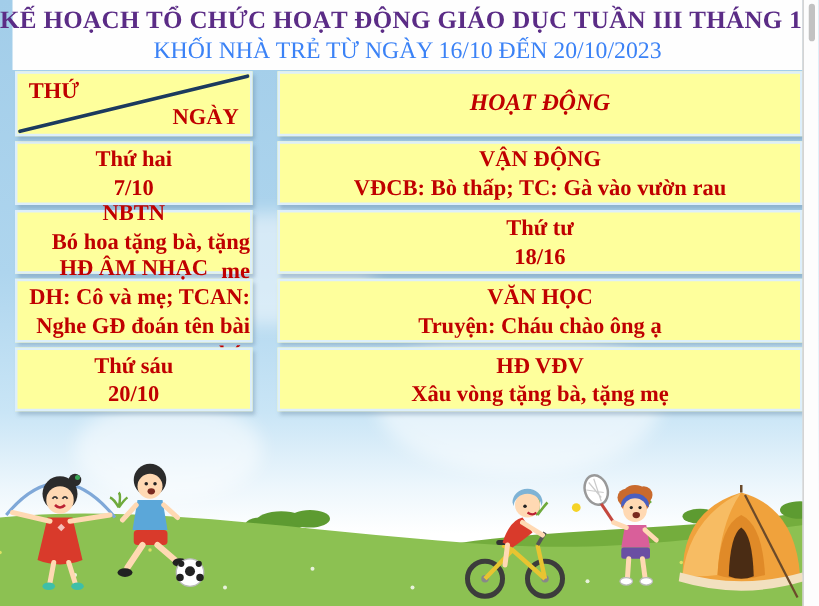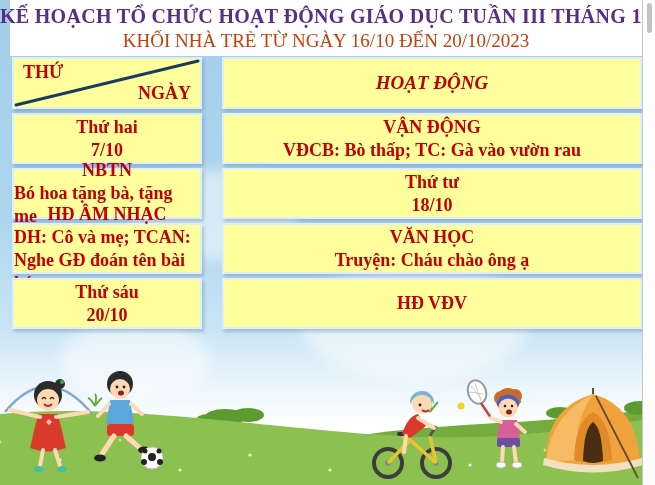--- a/index.html
+++ b/index.html
@@ -5,27 +5,27 @@
   html,body{margin:0;padding:0;}
   body{width:655px;height:485px;font-family:"Liberation Serif",serif;}
   .stage{position:relative;width:655px;height:485px;overflow:hidden;
          background:linear-gradient(180deg,#a2cde9 0%,#aed5ee 45%,#c9e5f6 68%,#ecf6fc 80%,#ffffff 88%);}
   
   .cloud{position:absolute;background:rgba(255,255,255,.5);border-radius:50%;filter:blur(7px);}
   
   .title-band{position:absolute;left:10px;top:0;width:632px;height:56px;background:#fefefe;
               display:flex;flex-direction:column;align-items:center;justify-content:center;z-index:5;}
   .title-l1{color:#5b2c86;font-weight:bold;font-size:20px;letter-spacing:.3px;line-height:26px;white-space:nowrap;}
-  .title-l2{color:#c2410c;font-weight:normal;font-size:19px;line-height:24px;white-space:nowrap;}
+  .title-l2{color:#3b82f6;font-weight:normal;font-size:19px;line-height:24px;white-space:nowrap;}
   
   .board{position:absolute;left:12px;top:57px;width:630px;display:grid;
          grid-template-columns:190px 420px;grid-template-rows:52px repeat(5,51px);gap:4px 20px;z-index:4;}
   .cell{background:#feff9c;border:2px solid #ddeffb;box-shadow:2px 3px 3px rgba(90,120,150,.35);
         box-sizing:border-box;color:#c00000;font-weight:bold;display:flex;flex-direction:column;
-        align-items:center;justify-content:center;text-align:left;}
+        align-items:center;justify-content:center;text-align:right;}
   .cell .l1{font-size:18px;line-height:23px;}
   .cell .l2{font-size:18px;line-height:23px;}
   .hdr-activity{font-size:19px;font-style:italic;}
   .hdr-split{position:relative;}
   .hdr-split svg{position:absolute;left:0;top:0;width:100%;height:100%;}
   .hdr-thu{position:absolute;left:9px;top:3px;font-size:18px;}
   .hdr-ngay{position:absolute;right:9px;bottom:3px;font-size:18px;}
   
   .scene{position:absolute;left:0;top:370px;width:643px;height:115px;z-index:3;}
   
@@ -69,38 +69,39 @@
       <div class="l2">VĐCB: Bò thấp; TC: Gà vào vườn rau</div>
     </div>
 
     <div class="cell">
       <div class="l1">NBTN</div>
       <div class="l2">Bó hoa tặng bà, tặng mẹ</div>
     </div>
 
     <div class="cell">
       <div class="l1">Thứ tư</div>
-      <div class="l2">18/10</div>
+      <div class="l2">18/16</div>
     </div>
     <div class="cell">
       <div class="l1">HĐ ÂM NHẠC</div>
       <div class="l2">DH: Cô và mẹ; TCAN: Nghe GĐ đoán tên bài hát</div>
     </div>
 
     <div class="cell">
       <div class="l1">VĂN HỌC</div>
       <div class="l2">Truyện: Cháu chào ông ạ</div>
     </div>
 
     <div class="cell">
       <div class="l1">Thứ sáu</div>
       <div class="l2">20/10</div>
     </div>
     <div class="cell">
       <div class="l1">HĐ VĐV</div>
+      <div class="l2">Xâu vòng tặng bà, tặng mẹ</div>
     </div>
   </div>
 
   <svg class="scene" viewBox="0 0 643 115">
 
     <path d="M300,78 C400,50 520,58 643,40 L643,115 L300,115 Z" fill="#74ad3d"></path>
 
     <g fill="#5d9b31">
       <ellipse cx="225" cy="47" rx="20" ry="8"></ellipse>
         <ellipse cx="248" cy="45" rx="16" ry="7"></ellipse>

